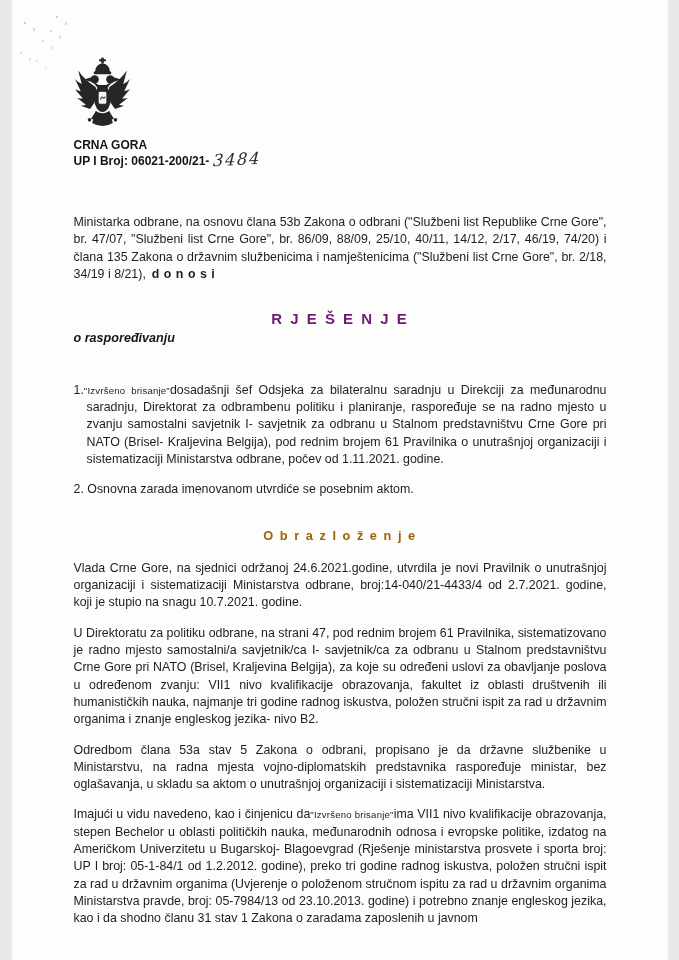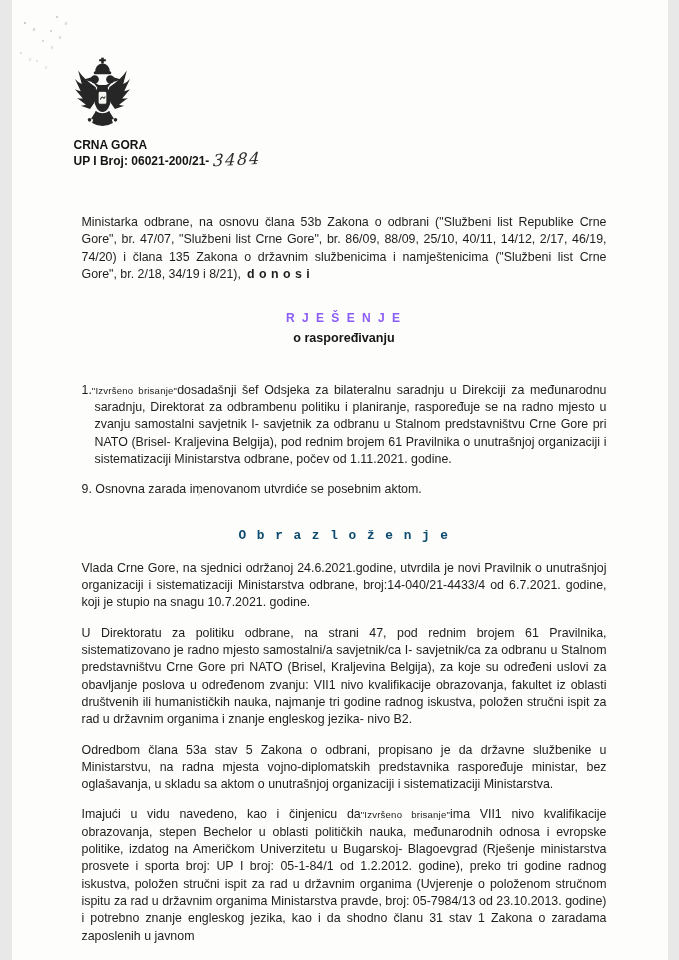--- a/index.html
+++ b/index.html
@@ -32,39 +32,39 @@
     display:inline-block;
     font-family:"DejaVu Serif", serif;
     font-style:italic;
     font-weight:400;
     font-size:16.5px;
     letter-spacing:1.5px;
     color:#2e2e2e;
     transform:rotate(-3deg) skewX(-6deg);
     margin-left:4px;
   }
-  main{font-size:12.4px;line-height:17.3px;margin-left:8px;}
+  main{font-size:12.4px;line-height:17.3px;}
   p{margin:0;}
   .justify{text-align:justify;}
   .intro{margin-top:46px;}
   .donosi{font-weight:bold;margin-left:6px;letter-spacing:.5px;}
   .doc-title{
     margin:27px 0 0 0;text-align:center;
-    font-size:12px;font-weight:bold;letter-spacing:2px;color:#8b5cf6;
+    font-size:15px;font-weight:bold;letter-spacing:2px;color:#701a75;
   }
   .doc-subtitle{
-    margin:3px 0 0 0;text-align:center;
-    font-size:12.6px;font-weight:bold;color:#161616;
+    margin:3px 0 0 0;text-align:left;
+    font-size:12.6px;font-weight:bold;color:#161616;font-style:italic;
   }
   .item1{margin-top:34px;padding-left:13px;text-indent:-13px;}
   .item2{margin-top:13px;}
   .redaction{font-size:9.6px;letter-spacing:.2px;}
   .section-heading{
     margin:28px 0 0 0;text-align:center;
-    font-size:12.8px;font-weight:bold;letter-spacing:1.5px;color:#0c4a6e;font-family:Liberation Mono, monospace;
+    font-size:12.8px;font-weight:bold;letter-spacing:1.5px;color:#a16207;
   }
   .para{margin-top:13px;}
   .para-first{margin-top:16px;}
   [data-name$="-icon"], .emblem{user-select:none;}
 </style>
 </head>
 <body>
 
 <div class="page" data-name="document-page">
 
@@ -118,25 +118,25 @@
   </header>
 
   <main data-name="document-body">
     <p class="intro justify" data-name="intro-paragraph"><span data-name="intro-text">Ministarka odbrane, na osnovu člana 53b Zakona o odbrani ("Službeni list Republike Crne Gore", br. 47/07, "Službeni list Crne Gore", br. 86/09, 88/09, 25/10, 40/11, 14/12, 2/17, 46/19, 74/20) i člana 135 Zakona o državnim službenicima i namještenicima ("Službeni list Crne Gore", br. 2/18, 34/19 i 8/21),</span><span class="donosi" data-name="donosi-word">d o n o s i</span></p>
 
     <h1 class="doc-title" data-name="document-title">R J E Š E N J E</h1>
     <h2 class="doc-subtitle" data-name="document-subtitle">o raspoređivanju</h2>
 
     <p class="item1 justify" data-name="decision-item-1"><span data-name="item-1-number">1.</span><span class="redaction" data-name="redaction-note">"Izvršeno brisanje"</span><span data-name="item-1-text">dosadašnji šef Odsjeka za bilateralnu saradnju u Direkciji za međunarodnu saradnju, Direktorat za odbrambenu politiku i planiranje, raspoređuje se na radno mjesto u zvanju samostalni savjetnik I- savjetnik za odbranu u Stalnom predstavništvu Crne Gore pri NATO (Brisel- Kraljevina Belgija), pod rednim brojem 61 Pravilnika o unutrašnjoj organizaciji i sistematizaciji Ministarstva odbrane, počev od 1.11.2021. godine.</span></p>
 
-    <p class="item2" data-name="decision-item-2">9. Osnovna zarada imenovanom utvrdiće se posebnim aktom.</p>
+    <p class="item2" data-name="decision-item-2">2. Osnovna zarada imenovanom utvrdiće se posebnim aktom.</p>
 
     <h3 class="section-heading" data-name="explanation-heading">O b r a z l o ž e n j e</h3>
 
-    <p class="para para-first justify" data-name="explanation-paragraph-1">Vlada Crne Gore, na sjednici održanoj 24.6.2021.godine, utvrdila je novi Pravilnik o unutrašnjoj organizaciji i sistematizaciji Ministarstva odbrane, broj:14-040/21-4433/4 od 6.7.2021. godine, koji je stupio na snagu 10.7.2021. godine.</p>
+    <p class="para para-first justify" data-name="explanation-paragraph-1">Vlada Crne Gore, na sjednici održanoj 24.6.2021.godine, utvrdila je novi Pravilnik o unutrašnjoj organizaciji i sistematizaciji Ministarstva odbrane, broj:14-040/21-4433/4 od 2.7.2021. godine, koji je stupio na snagu 10.7.2021. godine.</p>
 
     <p class="para justify" data-name="explanation-paragraph-2">U Direktoratu za politiku odbrane, na strani 47, pod rednim brojem 61 Pravilnika, sistematizovano je radno mjesto samostalni/a savjetnik/ca I- savjetnik/ca za odbranu u Stalnom predstavništvu Crne Gore pri NATO (Brisel, Kraljevina Belgija), za koje su određeni uslovi za obavljanje poslova u određenom zvanju: VII1 nivo kvalifikacije obrazovanja, fakultet iz oblasti društvenih ili humanističkih nauka, najmanje tri godine radnog iskustva, položen stručni ispit za rad u državnim organima i znanje engleskog jezika- nivo B2.</p>
 
     <p class="para justify" data-name="explanation-paragraph-3">Odredbom člana 53a stav 5 Zakona o odbrani, propisano je da državne službenike u Ministarstvu, na radna mjesta vojno-diplomatskih predstavnika raspoređuje ministar, bez oglašavanja, u skladu sa aktom o unutrašnjoj organizaciji i sistematizaciji Ministarstva.</p>
 
     <p class="para justify" data-name="explanation-paragraph-4"><span data-name="p4-text-before">Imajući u vidu navedeno, kao i činjenicu da</span><span class="redaction" data-name="redaction-note">"Izvršeno brisanje"</span><span data-name="p4-text-after">ima VII1 nivo kvalifikacije obrazovanja, stepen Bechelor u oblasti političkih nauka, međunarodnih odnosa i evropske politike, izdatog na Američkom Univerzitetu u Bugarskoj- Blagoevgrad (Rješenje ministarstva prosvete i sporta broj: UP I broj: 05-1-84/1 od 1.2.2012. godine), preko tri godine radnog iskustva, položen stručni ispit za rad u državnim organima (Uvjerenje o položenom stručnom ispitu za rad u državnim organima Ministarstva pravde, broj: 05-7984/13 od 23.10.2013. godine) i potrebno znanje engleskog jezika, kao i da shodno članu 31 stav 1 Zakona o zaradama zaposlenih u javnom</span></p>
   </main>
 
 </div>
 

